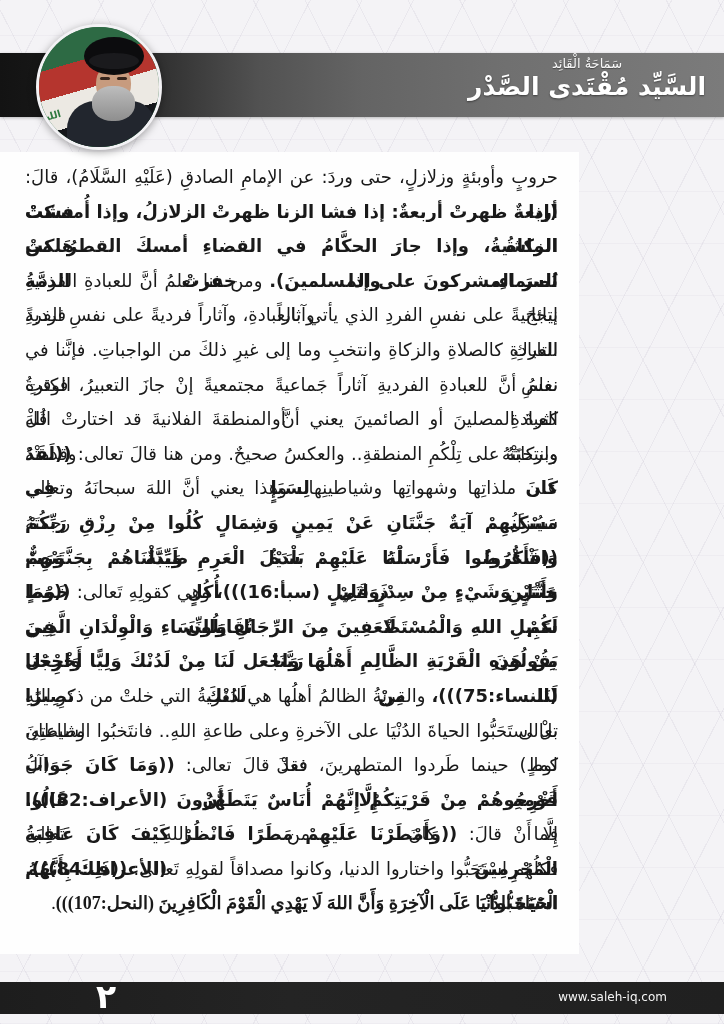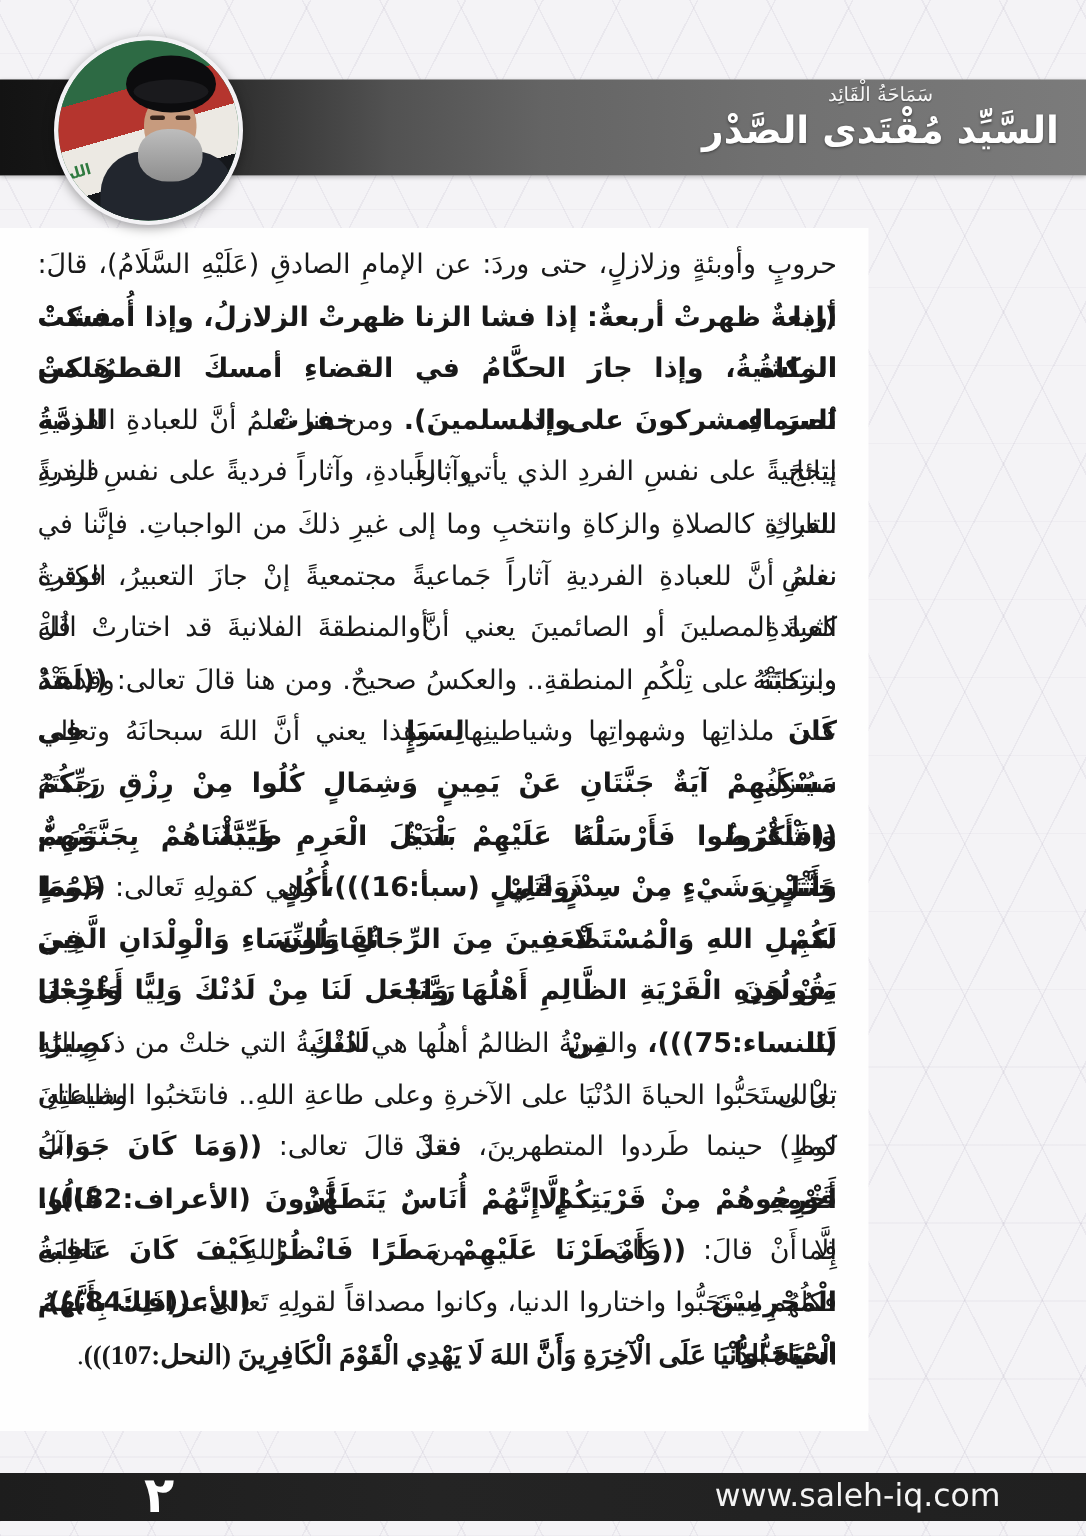--- a/index.html
+++ b/index.html
@@ -94,21 +94,21 @@
     background: linear-gradient(90deg,#1d1d1d,#242424 40%,#202020);
     z-index: 3;
   }
   .page-number {
     position: absolute; left: 86px; top: -4px; width: 40px;
     color: #ffffff; font-size: 33px; font-weight: bold; line-height: 38px;
     text-align: center;
   }
   .website {
     position: absolute; right: 57px; top: 0; height: 19px; line-height: 31px;
-    color: #f4f4f4; font-size: 21px;
+    color: #f4f4f4; font-size: 12px;
   }
 </style>
 </head>
 <body>
 
 <div class="page">
 
   <div class="header-band"></div>
 
   <div class="calligraphy" dir="rtl">

